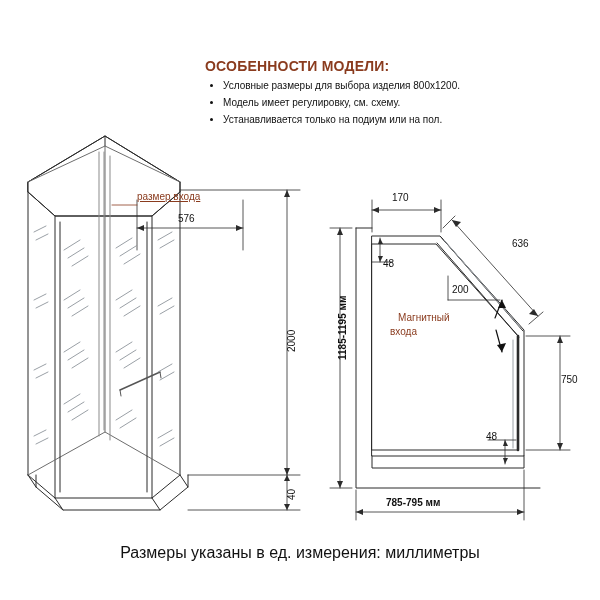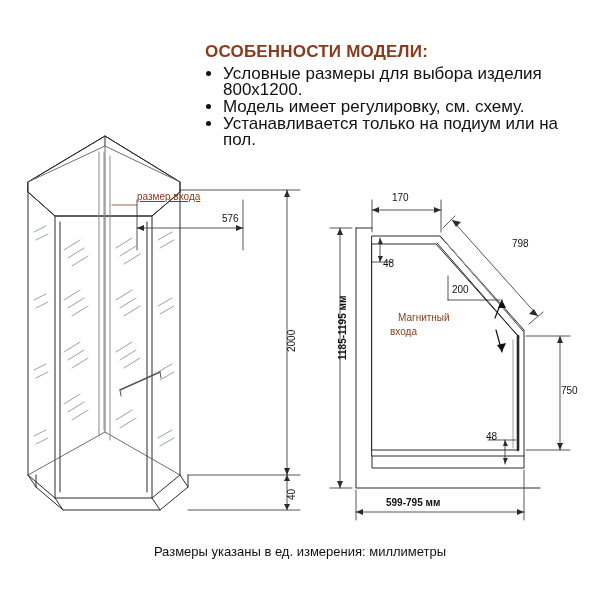--- a/index.html
+++ b/index.html
@@ -12,43 +12,43 @@
     overflow:hidden;
   }
   #stage{position:absolute;left:0;top:0;width:600px;height:600px;}
   svg#drawing{position:absolute;left:0;top:0;width:600px;height:600px;}
 
   .features{
     position:absolute;
     left:205px;top:42px;width:370px;
   }
   .features-title{
-    font-size:17px;font-weight:bold;color:#8a3b1e;
-    letter-spacing:.2px;margin:0 0 4px 0;
+    font-size:14px;font-weight:bold;color:#8a3b1e;
+    letter-spacing:.2px;margin:16px 0 4px 0;
   }
   .features ul{
     margin:0;padding:0 0 0 18px;list-style:disc;
   }
   .features li{
-    font-size:17px;line-height:16px;color:#111;margin:0 0 1px 0;
+    font-size:10px;line-height:16px;color:#111;margin:0 0 1px 0;
   }
   .cap{
     position:absolute;
     font-size:10px;color:#111;
     white-space:nowrap;
   }
   .cap.b{font-weight:bold;}
   .cap.vert{
     transform-origin:0 0;
     transform:rotate(-90deg);
   }
   .cap.orange{color:#8a3b1e;}
   .footer{
     position:absolute;left:0;top:544px;width:600px;text-align:center;
-    font-size:13px;color:#111;
+    font-size:16px;color:#111;
   }
 </style>
 </head>
 <body>
 
 <div id="stage">
 
   <svg id="drawing" viewBox="0 0 600 600">
     <g fill="none" stroke="#2b2b2b" stroke-width="1" stroke-linejoin="round" stroke-linecap="round">
 
@@ -219,29 +219,29 @@
   <div class="features">
     <div class="features-title">ОСОБЕННОСТИ МОДЕЛИ:</div>
     <ul>
       <li>Условные размеры для выбора изделия 800х1200.</li>
       <li>Модель имеет регулировку, см. схему.</li>
       <li>Устанавливается только на подиум или на пол.</li>
     </ul>
   </div>
 
   <div class="cap orange" style="left:137px;top:191px;text-decoration:underline;">размер входа</div>
-  <div class="cap" style="left:178px;top:213px;margin-left:44px;">576</div>
+  <div class="cap" style="left:178px;top:213px;">576</div>
   <div class="cap vert" style="left:286px;top:352px;">2000</div>
   <div class="cap vert" style="left:286px;top:500px;">40</div>
 
   <div class="cap" style="left:392px;top:192px;">170</div>
-  <div class="cap" style="left:512px;top:238px;">798</div>
+  <div class="cap" style="left:512px;top:238px;">636</div>
   <div class="cap" style="left:383px;top:258px;">48</div>
   <div class="cap" style="left:452px;top:284px;">200</div>
   <div class="cap orange" style="left:377px;top:312px;padding-left:21px;">Магнитный</div>
   <div class="cap orange" style="left:390px;top:326px;">входа</div>
-  <div class="cap" style="left:561px;top:385px;">750</div>
+  <div class="cap" style="left:561px;top:374px;">750</div>
   <div class="cap" style="left:486px;top:431px;">48</div>
-  <div class="cap b" style="left:386px;top:497px;">599-795 мм</div>
+  <div class="cap b" style="left:386px;top:497px;">785-795 мм</div>
   <div class="cap b vert" style="left:337px;top:360px;">1185-1195 мм</div>
 
   <div class="footer">Размеры указаны в ед. измерения: миллиметры</div>
 </div>
 
 </body></html>

